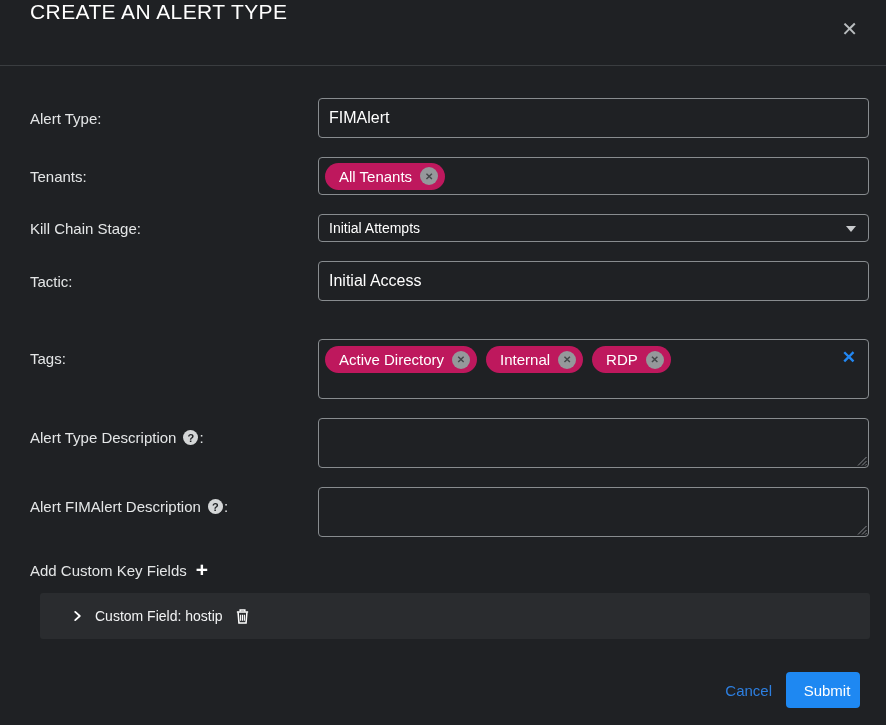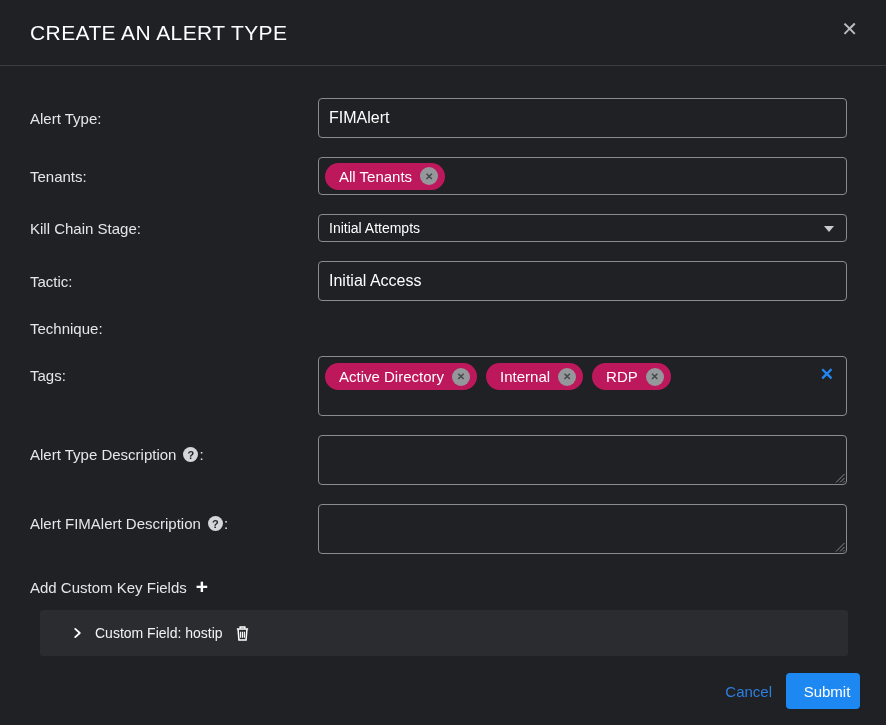--- a/index.html
+++ b/index.html
@@ -8,37 +8,37 @@
     background: #1f2124;
     font-family: "Liberation Sans", sans-serif;
     overflow: hidden;
     color: #e6e8e9;
   }
   .modal { width: 886px; height: 725px; background: #1f2124; display: flex; flex-direction: column; }
 
   
   .modal-header {
     height: 66px; flex: 0 0 66px;
-    display: flex; align-items: center;
+    display: flex; 
     padding: 0 30px;
     border-bottom: 1px solid #3a3d40;
     position: relative;
   }
   .modal-title {
     font-size: 21px; color: #ffffff; font-weight: 400; letter-spacing: 0.4px;
   }
   .close-btn {
     position: absolute; right: 28px; top: 18px;
     font-size: 20px; color: #b9bdbf; line-height: 22px;
     background: none; border: none; cursor: pointer;
     font-family: "Liberation Sans", sans-serif;
   }
 
   
-  .modal-body { flex: 1; padding: 32px 39px 0 30px; }
+  .modal-body { flex: 1; padding: 32px 17px 0 30px; }
 
   .row { display: flex; align-items: center; margin-bottom: 19px; }
   .row.top { align-items: flex-start; }
   .row.top .field-label { padding-top: 11px; }
   .field-label {
     flex: 0 0 288px;
     font-size: 15px; color: #e4e6e7;
     display: flex; align-items: center;
   }
   .control { flex: 1; position: relative; }
@@ -219,21 +219,20 @@
     </div>
 
     <div class="row">
       <div class="field-label">Tactic:</div>
       <div class="control">
         <input class="text-input" type="text" value="Initial Access" style="">
       </div>
     </div>
 
     <div class="row">
-      <div class="field-label">Technique:</div>
     </div>
 
     <div class="row top">
       <div class="field-label">Tags:</div>
       <div class="control">
         <div class="chip-field tags">
           <div class="chip-row">
             <span class="chip">
               <span>Active Directory</span>
               <span class="chip-remove">✕</span>

